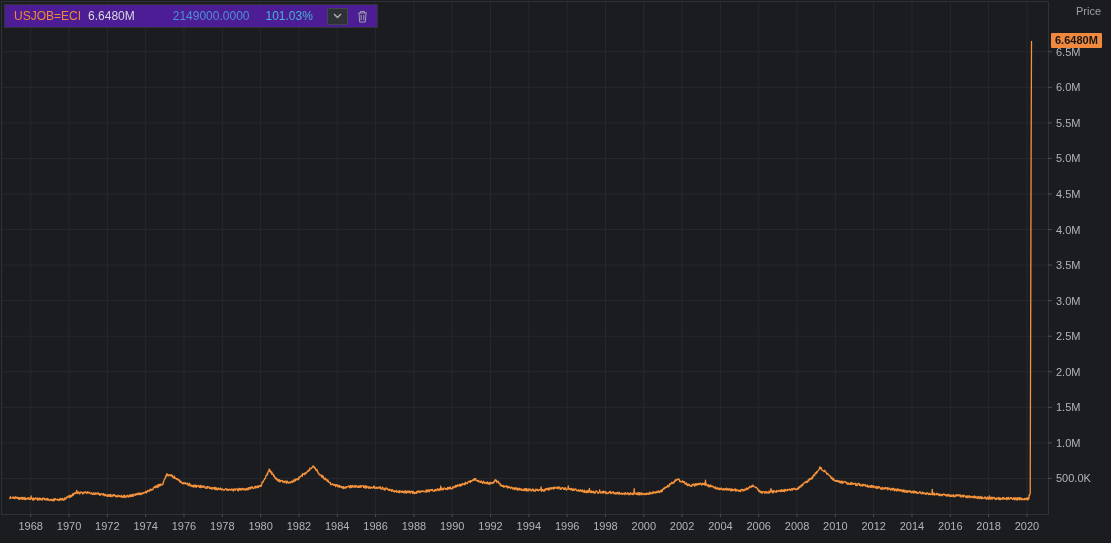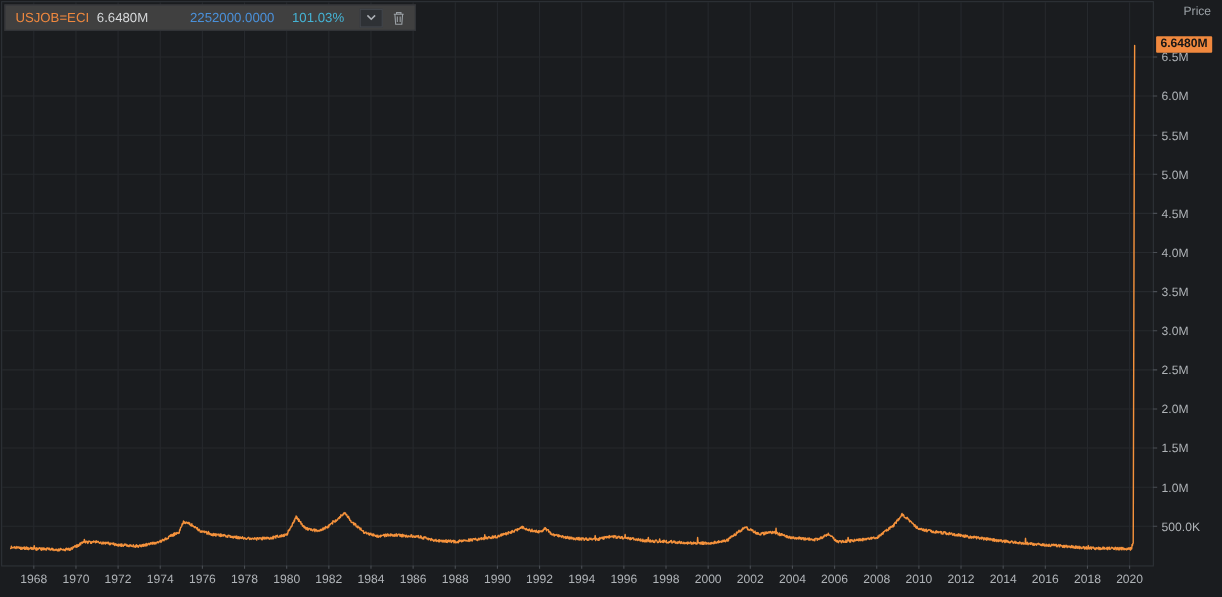--- a/index.html
+++ b/index.html
@@ -1,19 +1,19 @@
 <!DOCTYPE html>
 <html><head>
 <meta charset="utf-8">
 <style>
   html,body{margin:0;padding:0;background:#17191c;}
   body{width:1111px;height:543px;overflow:hidden;font-family:"Liberation Sans",sans-serif;}
   .app{position:relative;width:1111px;height:543px;background:#1a1c1f;}
   svg.plot{position:absolute;left:0;top:0;}
-  .legend{position:absolute;left:4px;top:4px;height:22px;background:#404040;border:1px solid #303338;
+  .legend{position:absolute;left:4px;top:4px;height:22px;background:#4c1d95;border:1px solid #303338;
           display:flex;align-items:center;padding:0 9px;font-size:12px;white-space:nowrap;}
   .legend .sym{color:#f0883e;cursor:pointer;}
   .legend .lastv{color:#d6d8da;margin-left:7px;}
   .legend .val{color:#4a90d9;margin-left:38px;}
   .legend .pct{color:#45b3d4;margin-left:16px;}
   .dd{margin-left:14px;width:19px;height:15px;background:#2e3135;border:1px solid #43474d;
       display:flex;align-items:center;justify-content:center;cursor:pointer;}
   .trash{margin-left:9px;display:flex;align-items:center;cursor:pointer;}
   .price-title{position:absolute;right:10px;top:5px;color:#9aa0a5;font-size:11px;}
   .last-tag{position:absolute;left:1051px;top:34px;background:#f0883e;color:#161616;
@@ -146,21 +146,21 @@
       <text x="1056" y="91.33333333333331" fill="#b0b4b8" font-size="11" text-anchor="start" font-family="Liberation Sans, sans-serif">6.0M</text>
       <line x1="2" y1="51.77777777777777" x2="1048" y2="51.77777777777777" stroke="#26292d" stroke-width="1"></line>
       <line x1="1048" y1="51.77777777777777" x2="1052" y2="51.77777777777777" stroke="#4a4e54" stroke-width="1"></line>
       <text x="1056" y="55.77777777777777" fill="#b0b4b8" font-size="11" text-anchor="start" font-family="Liberation Sans, sans-serif">6.5M</text>
       <path d="M9.7 498.6L10.0 498.5L10.4 496.6L10.8 498.2L11.2 497.9L11.6 497.9L12.0 497.8L12.3 497.9L12.7 497.3L13.1 497.0L13.5 498.2L13.9 497.4L14.3 497.7L14.6 498.7L15.0 497.4L15.4 496.8L15.8 497.8L16.2 498.2L16.6 497.7L16.9 497.2L17.3 497.2L17.7 498.5L18.1 497.6L18.5 497.7L18.9 499.3L19.2 497.4L19.6 499.1L20.0 499.4L20.4 498.2L20.8 497.7L21.2 498.0L21.5 498.7L21.9 497.3L22.3 499.3L22.7 497.5L23.1 499.4L23.5 498.3L23.8 498.6L24.2 497.3L24.6 499.4L25.0 498.8L25.4 497.8L25.8 499.7L26.1 498.4L26.5 498.4L26.9 499.1L27.3 498.4L27.7 498.7L28.1 497.6L28.4 498.2L28.8 499.3L29.2 498.0L29.6 498.5L30.0 499.5L30.4 499.1L30.7 498.2L31.1 496.0L31.5 498.8L31.9 498.1L32.3 498.9L32.7 499.8L33.0 500.2L33.4 498.0L33.8 498.5L34.2 499.9L34.6 498.7L35.0 499.1L35.3 498.6L35.7 497.9L36.1 498.5L36.5 498.1L36.9 498.8L37.2 499.9L37.6 498.2L38.0 500.3L38.4 499.4L38.8 498.1L39.2 499.3L39.5 498.2L39.9 499.9L40.3 498.4L40.7 499.0L41.1 499.7L41.5 498.9L41.8 499.7L42.2 500.0L42.6 498.2L43.0 498.2L43.4 498.2L43.8 499.0L44.1 498.3L44.5 499.6L44.9 498.3L45.3 499.9L45.7 500.0L46.1 500.0L46.4 499.3L46.8 498.6L47.2 498.5L47.6 500.0L48.0 498.7L48.4 499.3L48.7 499.9L49.1 500.5L49.5 500.2L49.9 499.7L50.3 499.4L50.7 500.3L51.0 500.0L51.4 499.3L51.8 499.5L52.2 500.7L52.6 500.6L53.0 500.6L53.3 499.0L53.7 500.8L54.1 499.5L54.5 500.4L54.9 498.6L55.3 498.6L55.6 499.2L56.0 499.6L56.4 499.5L56.8 499.8L57.2 500.1L57.6 499.2L57.9 499.9L58.3 499.6L58.7 500.4L59.1 499.5L59.5 500.6L59.9 498.6L60.2 499.7L60.6 498.3L61.0 498.8L61.4 499.8L61.8 498.8L62.2 499.8L62.5 498.4L62.9 498.9L63.3 500.2L63.7 499.1L64.1 500.1L64.5 498.6L64.8 497.8L65.2 498.5L65.6 499.3L66.0 498.7L66.4 497.1L66.8 497.3L67.1 497.7L67.5 496.8L67.9 496.5L68.3 495.9L68.7 496.2L69.1 497.6L69.4 496.9L69.8 495.3L70.2 497.3L70.6 496.2L71.0 495.1L71.4 496.7L71.7 496.3L72.1 495.8L72.5 494.2L72.9 493.6L73.3 495.3L73.6 493.5L74.0 493.3L74.4 492.9L74.8 493.9L75.2 493.1L75.6 492.5L75.9 492.8L76.3 493.2L76.7 490.4L77.1 492.3L77.5 492.9L77.9 493.6L78.2 492.0L78.6 492.5L79.0 492.1L79.4 492.5L79.8 494.0L80.2 493.1L80.5 492.2L80.9 491.9L81.3 492.0L81.7 492.2L82.1 492.5L82.5 493.9L82.8 492.6L83.2 493.9L83.6 492.5L84.0 492.6L84.4 492.4L84.8 492.9L85.1 491.7L85.5 492.1L85.9 492.3L86.3 492.5L86.7 493.5L87.1 492.7L87.4 491.6L87.8 492.8L88.2 493.1L88.6 492.3L89.0 492.2L89.4 492.2L89.7 492.8L90.1 493.4L90.5 493.9L90.9 493.4L91.3 493.2L91.7 492.8L92.0 493.9L92.4 494.5L92.8 494.1L93.2 494.4L93.6 492.8L94.0 492.9L94.3 494.4L94.7 493.7L95.1 493.5L95.5 493.0L95.9 494.5L96.3 493.1L96.6 493.9L97.0 493.4L97.4 492.9L97.8 493.4L98.2 494.3L98.6 493.0L98.9 494.2L99.3 494.4L99.7 495.3L100.1 493.6L100.5 495.0L100.9 494.1L101.2 494.0L101.6 494.2L102.0 493.8L102.4 494.1L102.8 495.0L103.2 493.6L103.5 493.7L103.9 495.0L104.3 495.9L104.7 494.7L105.1 494.3L105.5 494.6L105.8 495.7L106.2 495.1L106.6 496.0L107.0 495.1L107.4 496.4L107.7 494.7L108.1 496.4L108.5 495.4L108.9 494.8L109.3 495.1L109.7 496.3L110.0 494.6L110.4 496.7L110.8 494.5L111.2 495.8L111.6 495.9L112.0 496.7L112.3 496.1L112.7 495.3L113.1 494.6L113.5 495.8L113.9 494.8L114.3 494.7L114.6 494.9L115.0 495.6L115.4 496.7L115.8 495.5L116.2 495.8L116.6 496.7L116.9 496.0L117.3 497.0L117.7 496.3L118.1 495.2L118.5 496.3L118.9 495.5L119.2 495.6L119.6 496.6L120.0 496.7L120.4 496.8L120.8 496.4L121.2 495.2L121.5 495.8L121.9 497.3L122.3 497.0L122.7 496.5L123.1 497.5L123.5 495.6L123.8 495.8L124.2 495.2L124.6 497.1L125.0 496.0L125.4 496.0L125.8 497.6L126.1 496.8L126.5 496.0L126.9 495.8L127.3 495.2L127.7 496.6L128.1 496.8L128.4 497.1L128.8 496.0L129.2 495.1L129.6 496.5L130.0 495.5L130.4 494.8L130.7 496.6L131.1 496.3L131.5 495.2L131.9 494.7L132.3 496.3L132.7 495.7L133.0 494.1L133.4 496.2L133.8 495.7L134.2 494.8L134.6 494.3L135.0 494.6L135.3 493.9L135.7 495.3L136.1 494.0L136.5 494.3L136.9 493.4L137.3 494.7L137.6 493.9L138.0 493.8L138.4 493.0L138.8 494.7L139.2 493.6L139.6 494.3L139.9 492.9L140.3 493.9L140.7 494.6L141.1 493.1L141.5 493.9L141.8 494.2L142.2 493.2L142.6 493.3L143.0 492.5L143.4 492.8L143.8 493.5L144.1 492.8L144.5 492.4L144.9 492.3L145.3 492.6L145.7 491.2L146.1 492.1L146.4 493.0L146.8 491.6L147.2 491.9L147.6 490.3L148.0 490.9L148.4 490.7L148.7 491.1L149.1 491.6L149.5 490.1L149.9 490.3L150.3 489.0L150.7 489.7L151.0 490.6L151.4 489.4L151.8 489.6L152.2 489.9L152.6 489.3L153.0 489.6L153.3 487.8L153.7 488.0L154.1 487.2L154.5 486.8L154.9 487.5L155.3 486.2L155.6 487.6L156.0 486.5L156.4 485.7L156.8 487.1L157.2 487.5L157.6 487.2L157.9 484.8L158.3 484.6L158.7 486.8L159.1 484.4L159.5 484.6L159.9 485.8L160.2 485.8L160.6 484.2L161.0 484.1L161.4 484.7L161.8 485.0L162.2 484.4L162.5 484.7L162.9 484.6L163.3 481.6L163.7 482.0L164.1 479.9L164.5 479.2L164.8 479.1L165.2 478.4L165.6 476.2L166.0 476.9L166.4 475.8L166.8 473.7L167.1 474.1L167.5 475.6L167.9 474.5L168.3 475.8L168.7 475.9L169.1 475.6L169.4 474.6L169.8 474.8L170.2 475.2L170.6 475.8L171.0 474.9L171.4 475.8L171.7 474.9L172.1 476.6L172.5 475.5L172.9 477.3L173.3 477.7L173.7 477.2L174.0 478.1L174.4 476.2L174.8 478.3L175.2 478.0L175.6 478.0L176.0 479.0L176.3 479.0L176.7 478.8L177.1 479.8L177.5 478.7L177.9 479.5L178.2 479.7L178.6 479.7L179.0 480.9L179.4 479.8L179.8 481.6L180.2 482.5L180.5 481.9L180.9 481.1L181.3 481.8L181.7 482.3L182.1 483.6L182.5 483.6L182.8 483.9L183.2 482.7L183.6 483.6L184.0 482.8L184.4 483.7L184.8 483.3L185.1 483.0L185.5 482.7L185.9 484.1L186.3 484.1L186.7 483.6L187.1 483.1L187.4 483.1L187.8 483.9L188.2 485.6L188.6 485.3L189.0 484.5L189.4 483.1L189.7 483.9L190.1 486.0L190.5 484.8L190.9 485.3L191.3 485.7L191.7 485.3L192.0 486.7L192.4 485.7L192.8 486.5L193.2 485.7L193.6 487.0L194.0 485.0L194.3 486.9L194.7 485.4L195.1 486.7L195.5 485.2L195.9 487.2L196.3 487.3L196.6 485.5L197.0 485.9L197.4 486.2L197.8 486.3L198.2 485.4L198.6 485.9L198.9 486.2L199.3 487.4L199.7 487.1L200.1 485.4L200.5 487.7L200.9 485.5L201.2 487.0L201.6 487.4L202.0 486.2L202.4 487.0L202.8 487.1L203.2 486.1L203.5 487.4L203.9 486.0L204.3 486.6L204.7 486.5L205.1 487.2L205.5 488.3L205.8 488.1L206.2 487.2L206.6 487.8L207.0 488.5L207.4 486.5L207.8 486.8L208.1 486.8L208.5 486.8L208.9 486.9L209.3 488.4L209.7 487.2L210.1 488.5L210.4 487.8L210.8 488.6L211.2 487.7L211.6 488.3L212.0 489.2L212.3 488.5L212.7 487.4L213.1 487.7L213.5 488.6L213.9 488.3L214.3 487.5L214.6 489.4L215.0 487.5L215.4 487.4L215.8 489.6L216.2 489.6L216.6 488.5L216.9 487.9L217.3 489.8L217.7 489.6L218.1 488.2L218.5 488.2L218.9 489.3L219.2 489.5L219.6 488.9L220.0 489.3L220.4 487.9L220.8 488.9L221.2 489.0L221.5 490.1L221.9 489.2L222.3 488.8L222.7 489.0L223.1 489.8L223.5 489.9L223.8 490.3L224.2 490.3L224.6 489.5L225.0 489.4L225.4 488.9L225.8 488.6L226.1 488.5L226.5 489.2L226.9 490.4L227.3 490.0L227.7 489.3L228.1 489.7L228.4 490.4L228.8 489.7L229.2 489.2L229.6 489.3L230.0 489.9L230.4 489.6L230.7 490.2L231.1 490.0L231.5 488.9L231.9 489.0L232.3 490.1L232.7 489.9L233.0 489.4L233.4 491.0L233.8 488.8L234.2 488.9L234.6 489.3L235.0 490.0L235.3 490.3L235.7 488.9L236.1 489.0L236.5 489.0L236.9 489.3L237.3 488.9L237.6 490.5L238.0 490.3L238.4 490.7L238.8 488.4L239.2 489.8L239.6 489.5L239.9 488.4L240.3 490.1L240.7 488.6L241.1 488.6L241.5 489.9L241.9 489.2L242.2 489.8L242.6 488.3L243.0 488.9L243.4 488.6L243.8 489.9L244.2 488.7L244.5 489.5L244.9 489.6L245.3 490.3L245.7 489.0L246.1 489.4L246.4 488.5L246.8 489.9L247.2 489.1L247.6 489.8L248.0 488.0L248.4 487.6L248.7 489.7L249.1 487.6L249.5 487.6L249.9 488.1L250.3 487.7L250.7 489.2L251.0 486.9L251.4 487.7L251.8 486.9L252.2 486.7L252.6 488.2L253.0 488.2L253.3 488.5L253.7 488.2L254.1 488.0L254.5 486.7L254.9 488.0L255.3 488.0L255.6 486.4L256.0 486.2L256.4 487.7L256.8 487.4L257.2 486.9L257.6 486.0L257.9 487.7L258.3 487.6L258.7 486.9L259.1 485.5L259.5 485.7L259.9 486.2L260.2 486.4L260.6 485.3L261.0 486.4L261.4 485.7L261.8 484.1L262.1 482.0L262.5 482.7L262.9 481.6L263.3 481.9L263.6 480.5L264.0 480.1L264.4 479.4L264.7 478.5L265.1 478.7L265.5 478.1L265.9 475.9L266.2 475.4L266.6 474.7L267.0 475.4L267.4 472.9L267.7 474.0L268.1 471.7L268.5 470.8L268.9 470.8L269.2 469.0L269.6 471.5L270.0 469.9L270.4 471.3L270.7 472.4L271.1 471.6L271.5 474.0L271.9 472.2L272.2 474.0L272.6 474.2L273.0 474.7L273.4 474.2L273.7 476.4L274.1 475.7L274.5 476.1L274.9 478.1L275.2 477.6L275.6 478.7L276.0 478.0L276.4 479.6L276.7 478.4L277.1 480.1L277.5 479.3L277.9 479.5L278.3 481.4L278.6 480.6L279.0 479.8L279.4 479.7L279.8 481.9L280.2 481.9L280.6 480.5L280.9 480.4L281.3 480.4L281.7 480.9L282.1 480.9L282.5 482.0L282.8 480.7L283.2 481.4L283.6 482.1L284.0 482.5L284.4 482.6L284.8 481.2L285.1 481.2L285.5 481.6L285.9 481.0L286.3 483.3L286.7 481.3L287.1 481.6L287.4 481.3L287.8 482.5L288.2 483.2L288.6 482.3L289.0 482.2L289.4 482.7L289.7 482.2L290.1 482.8L290.5 482.0L290.9 482.7L291.3 481.9L291.7 481.1L292.0 482.2L292.4 482.3L292.8 481.2L293.2 481.8L293.6 480.0L294.0 481.6L294.3 480.6L294.7 479.8L295.1 480.7L295.5 480.9L295.9 478.7L296.3 479.1L296.6 479.6L297.0 479.7L297.4 478.9L297.8 479.9L298.2 479.6L298.6 477.4L298.9 479.1L299.3 477.3L299.7 476.9L300.1 477.1L300.5 476.2L300.8 476.0L301.2 475.9L301.6 475.6L302.0 474.8L302.3 476.3L302.7 473.3L303.1 474.2L303.5 473.8L303.9 473.8L304.2 474.5L304.6 474.7L305.0 472.7L305.4 473.2L305.7 473.8L306.1 473.1L306.5 472.5L306.9 472.7L307.3 471.2L307.6 471.1L308.0 470.6L308.4 471.4L308.8 469.8L309.2 470.6L309.5 470.4L309.9 468.0L310.3 468.7L310.7 468.7L311.0 468.9L311.4 468.0L311.8 468.1L312.2 466.9L312.6 467.2L312.9 466.0L313.3 467.0L313.7 466.3L314.1 466.3L314.5 468.1L314.9 468.3L315.3 468.0L315.7 469.7L316.1 470.3L316.5 470.5L316.9 469.4L317.3 471.5L317.6 471.1L318.0 473.0L318.4 473.1L318.8 473.2L319.2 474.7L319.6 475.0L320.0 475.0L320.4 475.0L320.8 475.0L321.2 474.9L321.5 477.0L321.9 476.9L322.3 475.7L322.7 477.3L323.1 476.0L323.5 476.7L323.8 478.8L324.2 478.9L324.6 478.7L325.0 479.8L325.4 478.1L325.8 479.6L326.1 479.8L326.5 479.4L326.9 479.5L327.3 481.4L327.7 481.0L328.1 480.2L328.4 482.0L328.8 482.3L329.2 482.2L329.6 482.6L330.0 483.1L330.4 482.5L330.7 484.7L331.1 484.9L331.5 484.5L331.9 484.1L332.3 484.1L332.7 483.7L333.0 484.6L333.4 485.3L333.8 484.8L334.2 485.0L334.6 484.5L335.0 485.6L335.3 484.6L335.7 486.5L336.1 485.5L336.5 484.8L336.9 485.6L337.3 484.8L337.6 486.5L338.0 486.1L338.4 486.6L338.8 485.5L339.2 487.4L339.6 485.5L339.9 485.9L340.3 486.8L340.7 486.5L341.1 487.3L341.5 487.5L341.9 486.5L342.2 487.0L342.6 488.2L343.0 487.1L343.4 486.5L343.8 488.5L344.2 488.2L344.5 487.6L344.9 487.2L345.3 487.3L345.7 488.2L346.1 486.6L346.5 487.6L346.8 486.8L347.2 486.9L347.6 486.7L348.0 486.7L348.4 486.6L348.8 485.8L349.1 485.8L349.5 487.5L349.9 487.9L350.3 485.6L350.7 485.7L351.0 485.8L351.4 487.5L351.8 487.3L352.2 485.4L352.6 486.1L353.0 485.8L353.3 487.2L353.7 486.6L354.1 486.7L354.5 487.1L354.9 485.4L355.3 487.2L355.6 486.7L356.0 485.7L356.4 485.8L356.8 486.6L357.2 487.4L357.6 486.3L357.9 486.9L358.3 487.4L358.7 485.8L359.1 487.4L359.5 486.6L359.9 487.1L360.2 485.3L360.6 487.0L361.0 487.4L361.4 486.3L361.8 485.9L362.2 485.6L362.5 486.0L362.9 486.2L363.3 485.8L363.7 487.5L364.1 487.3L364.5 486.0L364.8 486.2L365.2 488.0L365.6 486.1L366.0 485.8L366.4 488.0L366.8 486.3L367.1 487.0L367.5 486.5L367.9 486.8L368.3 487.8L368.7 488.2L369.1 486.6L369.4 486.6L369.8 487.0L370.2 488.3L370.6 488.3L371.0 487.3L371.4 487.1L371.7 487.8L372.1 487.5L372.5 487.6L372.9 488.0L373.3 487.9L373.7 486.2L374.0 486.2L374.4 486.4L374.8 488.5L375.2 488.2L375.6 487.8L376.0 488.0L376.3 487.1L376.7 488.4L377.1 488.0L377.5 487.7L377.9 488.5L378.3 487.1L378.6 487.4L379.0 487.8L379.4 487.2L379.8 488.2L380.2 486.8L380.6 487.1L380.9 489.0L381.3 489.0L381.7 489.0L382.1 488.9L382.5 487.1L382.9 487.7L383.2 489.1L383.6 489.1L384.0 489.8L384.4 489.6L384.8 488.3L385.2 490.0L385.5 488.1L385.9 488.1L386.3 488.0L386.7 488.9L387.1 488.2L387.4 489.1L387.8 489.0L388.2 490.1L388.6 489.5L389.0 489.4L389.4 490.7L389.7 489.4L390.1 489.9L390.5 489.7L390.9 490.3L391.3 490.8L391.7 491.4L392.0 489.5L392.4 490.0L392.8 490.7L393.2 490.4L393.6 491.4L394.0 491.3L394.3 492.1L394.7 490.8L395.1 491.7L395.5 490.8L395.9 490.8L396.3 490.3L396.6 492.2L397.0 491.4L397.4 491.5L397.8 491.9L398.2 491.4L398.6 492.5L398.9 490.8L399.3 490.6L399.7 492.6L400.1 491.3L400.5 491.2L400.9 491.7L401.2 491.2L401.6 491.6L402.0 492.7L402.4 491.2L402.8 491.1L403.2 491.8L403.5 492.7L403.9 491.9L404.3 491.3L404.7 492.8L405.1 491.7L405.5 490.7L405.8 492.9L406.2 492.9L406.6 493.1L407.0 491.3L407.4 492.4L407.8 491.0L408.1 491.4L408.5 492.6L408.9 491.2L409.3 491.1L409.7 491.0L410.1 493.0L410.4 493.1L410.8 491.9L411.2 491.5L411.6 492.0L412.0 491.2L412.4 491.5L412.7 493.5L413.1 493.1L413.5 491.4L413.9 492.3L414.3 493.5L414.7 492.7L415.0 493.2L415.4 493.3L415.8 492.8L416.2 492.2L416.6 493.4L417.0 491.5L417.3 492.6L417.7 490.9L418.1 492.0L418.5 491.2L418.9 491.8L419.3 491.7L419.6 492.6L420.0 491.0L420.4 492.2L420.8 491.8L421.2 491.9L421.5 490.9L421.9 491.3L422.3 491.0L422.7 491.4L423.1 491.6L423.5 491.1L423.8 491.6L424.2 491.3L424.6 491.8L425.0 491.9L425.4 491.9L425.8 491.2L426.1 490.0L426.5 492.2L426.9 490.2L427.3 491.7L427.7 491.6L428.1 489.7L428.4 491.2L428.8 490.4L429.2 491.9L429.6 491.3L430.0 489.7L430.4 489.9L430.7 489.7L431.1 489.9L431.5 490.5L431.9 489.6L432.3 489.4L432.7 490.0L433.0 491.0L433.4 490.8L433.8 490.8L434.2 491.4L434.6 490.0L435.0 490.6L435.3 489.3L435.7 489.8L436.1 490.7L436.5 489.8L436.9 489.6L437.3 489.0L437.6 488.8L438.0 490.5L438.4 490.1L438.8 489.6L439.2 488.9L439.6 489.2L439.9 490.5L440.3 489.9L440.7 486.2L441.1 489.7L441.5 489.1L441.9 488.2L442.2 489.3L442.6 489.7L443.0 488.9L443.4 489.7L443.8 488.6L444.2 487.9L444.5 487.9L444.9 488.2L445.3 488.7L445.7 489.5L446.1 488.7L446.5 488.6L446.8 489.2L447.2 489.6L447.6 487.3L448.0 487.4L448.4 487.8L448.8 489.2L449.1 487.4L449.5 488.4L449.9 488.0L450.3 486.9L450.7 489.0L451.1 488.9L451.4 488.6L451.8 488.8L452.2 488.8L452.6 487.3L453.0 486.6L453.4 487.3L453.7 488.0L454.1 487.3L454.5 487.1L454.9 486.1L455.3 487.2L455.6 485.5L456.0 487.2L456.4 485.5L456.8 486.5L457.2 485.5L457.6 484.9L457.9 486.1L458.3 485.3L458.7 485.1L459.1 485.6L459.5 484.6L459.9 484.3L460.2 486.3L460.6 484.8L461.0 484.5L461.4 485.1L461.8 485.6L462.2 483.4L462.5 484.0L462.9 484.3L463.3 484.0L463.7 483.9L464.1 484.8L464.5 483.5L464.8 483.2L465.2 484.5L465.6 482.2L466.0 483.5L466.4 483.0L466.8 483.5L467.1 483.7L467.5 483.6L467.9 482.0L468.3 482.0L468.7 481.3L469.1 481.5L469.4 481.1L469.8 482.1L470.2 482.6L470.6 480.6L471.0 480.7L471.4 481.4L471.7 480.9L472.1 481.0L472.5 480.2L472.9 479.8L473.3 480.2L473.7 479.1L474.0 479.2L474.4 478.7L474.8 480.4L475.2 478.5L475.6 479.6L476.0 479.1L476.3 480.6L476.7 480.6L477.1 480.6L477.5 480.6L477.9 481.6L478.3 480.9L478.6 480.4L479.0 481.7L479.4 481.6L479.8 482.1L480.2 481.4L480.6 482.4L480.9 481.7L481.3 481.0L481.7 481.6L482.1 482.5L482.5 483.3L482.9 482.9L483.2 482.4L483.6 481.1L484.0 483.2L484.4 482.6L484.8 483.2L485.2 483.3L485.5 482.5L485.9 482.3L486.3 482.4L486.7 483.7L487.1 483.6L487.5 482.0L487.8 483.1L488.2 483.9L488.6 483.5L489.0 484.1L489.4 482.5L489.8 484.3L490.1 482.4L490.5 483.5L490.9 482.8L491.3 483.2L491.7 483.1L492.0 482.4L492.4 483.5L492.8 483.4L493.2 483.0L493.5 481.9L493.9 482.6L494.2 481.2L494.6 481.4L494.9 479.9L495.3 481.1L495.7 479.7L496.1 480.2L496.5 480.5L496.9 482.5L497.3 481.6L497.7 481.5L498.1 481.5L498.5 481.5L498.9 483.7L499.3 483.2L499.6 483.1L500.0 483.5L500.4 485.5L500.8 484.4L501.2 485.7L501.6 486.1L502.0 485.6L502.4 486.4L502.8 486.2L503.2 485.4L503.5 485.7L503.9 487.4L504.3 486.1L504.7 486.7L505.1 486.2L505.5 486.3L505.8 486.4L506.2 485.8L506.6 486.8L507.0 487.5L507.4 487.6L507.8 486.2L508.1 488.1L508.5 486.6L508.9 487.4L509.3 487.0L509.7 487.4L510.1 487.9L510.4 487.5L510.8 488.6L511.2 487.1L511.6 487.6L512.0 487.5L512.4 487.9L512.7 489.1L513.1 488.2L513.5 488.0L513.9 487.7L514.3 489.5L514.7 489.4L515.0 488.1L515.4 489.3L515.8 487.6L516.2 487.9L516.6 489.0L517.0 489.7L517.3 488.4L517.7 490.0L518.1 488.2L518.5 489.8L518.9 488.9L519.3 488.5L519.6 489.8L520.0 488.5L520.4 489.8L520.8 489.6L521.2 489.0L521.6 490.4L521.9 489.2L522.3 489.6L522.7 490.3L523.1 490.6L523.5 490.6L523.9 488.8L524.2 489.1L524.6 489.4L525.0 490.5L525.4 488.5L525.8 489.9L526.1 490.8L526.5 488.7L526.9 490.9L527.3 490.8L527.7 490.4L528.1 489.0L528.4 489.2L528.8 490.9L529.2 489.0L529.6 489.1L530.0 489.5L530.4 489.2L530.7 489.9L531.1 491.1L531.5 490.6L531.9 489.9L532.3 489.6L532.7 488.9L533.0 490.4L533.4 489.4L533.8 491.1L534.2 491.2L534.6 490.4L535.0 490.5L535.3 491.1L535.7 489.2L536.1 489.3L536.5 489.8L536.9 490.2L537.3 489.2L537.6 490.4L538.0 490.5L538.4 490.8L538.8 490.2L539.2 489.6L539.6 489.7L539.9 490.2L540.3 489.9L540.7 489.3L541.1 486.9L541.5 491.3L541.9 489.7L542.2 489.5L542.6 489.5L543.0 490.5L543.4 491.0L543.8 491.1L544.2 489.6L544.5 491.1L544.9 490.7L545.3 488.6L545.7 489.2L546.1 489.7L546.5 489.0L546.8 489.2L547.2 488.4L547.6 489.4L548.0 488.5L548.4 490.2L548.8 488.1L549.1 490.0L549.5 488.5L549.9 487.8L550.3 488.7L550.7 487.9L551.1 487.8L551.4 489.0L551.8 487.7L552.2 488.7L552.6 488.3L553.0 487.7L553.4 487.5L553.7 489.2L554.1 486.9L554.5 488.0L554.9 488.3L555.3 487.9L555.7 487.5L556.0 487.5L556.4 488.1L556.8 487.5L557.2 487.2L557.6 488.5L558.0 488.9L558.3 486.9L558.7 487.9L559.1 487.1L559.5 487.8L559.9 487.3L560.2 489.4L560.6 488.9L561.0 488.6L561.4 489.1L561.8 487.7L562.2 488.1L562.5 487.6L562.9 487.9L563.3 487.8L563.7 489.4L564.1 489.2L564.5 489.3L564.8 488.0L565.2 488.0L565.6 487.8L566.0 489.5L566.4 490.0L566.8 489.2L567.1 489.3L567.5 489.1L567.9 488.8L568.3 485.9L568.7 488.9L569.1 489.4L569.4 489.0L569.8 489.3L570.2 488.7L570.6 489.9L571.0 488.8L571.4 488.5L571.7 488.5L572.1 490.1L572.5 490.2L572.9 490.6L573.3 488.8L573.7 490.3L574.0 490.3L574.4 489.7L574.8 489.1L575.2 488.9L575.6 489.4L576.0 489.1L576.3 490.7L576.7 490.6L577.1 490.4L577.5 490.4L577.9 491.1L578.3 490.0L578.6 489.9L579.0 490.9L579.4 490.8L579.8 491.3L580.2 489.6L580.6 490.8L580.9 491.0L581.3 490.8L581.7 490.3L582.1 491.8L582.5 489.9L582.9 491.1L583.2 491.1L583.6 491.9L584.0 492.3L584.4 490.1L584.8 492.3L585.2 491.3L585.5 491.6L585.9 492.5L586.3 490.8L586.7 492.5L587.1 490.9L587.5 492.3L587.8 490.6L588.2 492.5L588.6 491.0L589.0 490.5L589.4 488.5L589.8 492.2L590.1 491.0L590.5 492.5L590.9 492.3L591.3 490.8L591.7 492.7L592.1 492.6L592.4 491.7L592.8 492.2L593.2 491.2L593.6 491.3L594.0 493.0L594.4 492.9L594.7 492.1L595.1 493.2L595.5 491.9L595.9 491.0L596.3 490.9L596.6 491.0L597.0 491.4L597.4 492.3L597.8 493.3L598.2 493.2L598.6 493.1L598.9 492.5L599.3 491.7L599.7 490.0L600.1 492.3L600.5 493.0L600.9 492.2L601.2 492.6L601.6 492.2L602.0 493.0L602.4 491.5L602.8 492.2L603.2 493.2L603.5 491.1L603.9 491.3L604.3 492.6L604.7 492.1L605.1 492.4L605.5 493.0L605.8 491.4L606.2 493.6L606.6 493.4L607.0 493.3L607.4 493.4L607.8 493.6L608.1 492.4L608.5 492.5L608.9 493.0L609.3 492.4L609.7 491.5L610.1 492.2L610.4 491.4L610.8 493.6L611.2 493.5L611.6 492.8L612.0 492.4L612.4 491.9L612.7 492.9L613.1 492.1L613.5 492.0L613.9 493.8L614.3 492.9L614.7 493.1L615.0 493.3L615.4 494.0L615.8 492.6L616.2 494.0L616.6 493.2L617.0 492.6L617.3 493.5L617.7 492.1L618.1 492.4L618.5 494.0L618.9 494.1L619.3 494.0L619.6 492.5L620.0 493.7L620.4 493.7L620.8 494.1L621.2 494.2L621.6 493.0L621.9 493.6L622.3 494.3L622.7 493.5L623.1 494.0L623.5 493.5L623.9 493.8L624.2 493.1L624.6 493.9L625.0 494.6L625.4 492.7L625.8 493.9L626.2 493.7L626.5 494.1L626.9 493.6L627.3 493.4L627.7 492.7L628.1 493.9L628.5 494.7L628.8 493.1L629.2 493.8L629.6 493.9L630.0 494.7L630.4 493.3L630.7 492.8L631.1 493.9L631.5 493.6L631.9 494.0L632.3 493.2L632.7 494.5L633.0 494.6L633.4 494.6L633.8 494.4L634.2 488.7L634.6 492.8L635.0 493.2L635.3 493.7L635.7 493.3L636.1 493.3L636.5 494.5L636.9 493.7L637.3 492.9L637.6 494.5L638.0 494.1L638.4 492.6L638.8 494.8L639.2 492.6L639.6 493.1L639.9 494.9L640.3 493.9L640.7 493.0L641.1 493.3L641.5 493.0L641.9 494.9L642.2 493.9L642.6 493.4L643.0 494.3L643.4 493.9L643.8 494.1L644.2 493.5L644.5 494.7L644.9 494.0L645.3 493.9L645.7 494.5L646.1 493.3L646.5 494.5L646.8 493.3L647.2 493.1L647.6 494.0L648.0 493.9L648.4 494.3L648.8 494.1L649.1 492.6L649.5 494.0L649.9 492.1L650.3 492.8L650.7 493.7L651.1 493.9L651.4 493.3L651.8 492.8L652.2 492.3L652.6 493.5L653.0 493.4L653.4 491.6L653.7 492.4L654.1 493.0L654.5 492.4L654.9 492.2L655.3 492.6L655.7 493.0L656.0 491.7L656.4 492.4L656.8 492.6L657.2 491.1L657.6 491.2L658.0 492.4L658.3 491.4L658.7 490.9L659.1 492.0L659.5 492.5L659.9 491.5L660.3 491.6L660.6 490.3L661.0 491.3L661.4 491.9L661.8 489.8L662.2 491.6L662.6 489.3L663.0 489.1L663.3 489.3L663.7 488.2L664.1 489.2L664.5 488.0L664.9 487.2L665.3 487.9L665.7 487.9L666.1 487.7L666.4 486.8L666.8 487.4L667.2 486.7L667.6 485.4L668.0 485.6L668.4 486.8L668.8 485.9L669.2 486.3L669.5 484.0L669.9 483.6L670.3 484.6L670.7 484.0L671.1 483.9L671.5 482.5L671.9 482.1L672.3 483.4L672.6 482.9L673.0 483.5L673.4 482.8L673.8 481.7L674.2 482.7L674.6 480.9L675.0 481.3L675.4 479.7L675.8 480.9L676.1 480.6L676.5 480.2L676.9 479.3L677.3 479.5L677.7 479.6L678.1 479.1L678.4 478.9L678.8 479.8L679.2 479.2L679.6 481.2L679.9 481.7L680.3 481.1L680.7 481.5L681.1 482.1L681.5 481.7L681.8 481.7L682.2 481.1L682.6 480.8L683.0 482.4L683.3 481.5L683.7 482.2L684.1 481.7L684.5 481.9L684.8 483.7L685.2 484.1L685.6 484.1L686.0 483.3L686.4 482.8L686.7 484.7L687.1 484.0L687.5 485.6L687.9 484.2L688.2 485.0L688.6 484.2L689.0 485.7L689.4 484.4L689.8 485.4L690.1 485.6L690.5 486.1L690.9 486.3L691.3 485.8L691.7 486.2L692.1 484.4L692.4 485.1L692.8 485.1L693.2 484.0L693.6 484.5L694.0 484.1L694.4 486.2L694.7 485.6L695.1 485.8L695.5 483.7L695.9 484.5L696.3 485.4L696.7 483.7L697.0 483.9L697.4 484.9L697.8 484.8L698.2 483.5L698.6 483.5L699.0 484.6L699.3 483.4L699.7 484.0L700.1 484.4L700.5 483.1L700.9 483.7L701.2 483.8L701.6 485.1L702.0 484.5L702.4 483.2L702.8 484.6L703.2 483.7L703.5 483.7L703.9 484.4L704.3 483.1L704.7 483.5L705.1 485.3L705.5 480.2L705.8 485.1L706.2 483.9L706.6 484.1L707.0 484.6L707.4 486.2L707.8 486.2L708.1 486.2L708.5 484.6L708.9 486.9L709.3 485.4L709.7 486.3L710.1 486.8L710.4 485.1L710.8 485.2L711.2 485.8L711.6 486.6L712.0 486.1L712.4 486.5L712.7 486.8L713.1 486.2L713.5 487.0L713.9 487.8L714.3 487.8L714.7 488.1L715.0 486.9L715.4 488.7L715.8 487.2L716.2 488.7L716.6 488.7L717.0 489.1L717.3 487.8L717.7 487.8L718.1 487.8L718.5 489.3L718.9 488.5L719.3 489.7L719.6 488.4L720.0 488.1L720.4 488.6L720.8 489.5L721.2 488.1L721.6 488.1L721.9 489.2L722.3 489.4L722.7 490.0L723.1 489.0L723.5 488.6L723.9 488.9L724.2 490.1L724.6 489.0L725.0 489.0L725.4 489.5L725.8 488.7L726.2 490.1L726.5 488.1L726.9 488.8L727.3 488.9L727.7 490.0L728.1 488.6L728.5 489.4L728.8 490.4L729.2 489.1L729.6 489.6L730.0 488.8L730.4 489.0L730.8 490.8L731.1 489.0L731.5 490.5L731.9 490.9L732.3 489.1L732.7 489.7L733.1 490.4L733.4 490.5L733.8 490.3L734.2 489.2L734.6 489.3L735.0 489.4L735.3 491.0L735.7 489.0L736.1 490.9L736.5 490.9L736.9 489.9L737.3 490.7L737.6 489.9L738.0 489.9L738.4 490.5L738.8 491.0L739.2 491.4L739.6 490.4L739.9 491.0L740.3 489.9L740.7 491.7L741.1 489.7L741.5 489.4L741.9 489.5L742.2 489.6L742.6 489.5L743.0 491.1L743.4 489.6L743.8 490.1L744.2 490.4L744.5 490.5L744.9 489.2L745.3 490.1L745.7 489.5L746.1 488.1L746.5 489.1L746.8 488.1L747.2 489.6L747.6 489.4L748.0 489.0L748.4 487.7L748.8 487.5L749.1 488.1L749.5 486.6L749.9 486.4L750.3 486.8L750.7 486.5L751.1 487.6L751.4 485.9L751.8 486.0L752.2 486.0L752.6 486.6L753.0 484.8L753.4 486.4L753.7 486.3L754.1 486.4L754.5 486.7L754.9 487.1L755.3 487.5L755.7 487.5L756.0 487.2L756.4 487.4L756.8 487.8L757.2 488.5L757.6 489.4L758.0 488.9L758.3 490.5L758.7 491.3L759.1 491.0L759.5 490.4L759.9 492.1L760.3 491.4L760.6 492.6L761.0 491.6L761.4 491.5L761.8 493.0L762.2 493.3L762.6 492.3L762.9 491.6L763.3 491.9L763.7 491.7L764.1 491.6L764.5 492.3L764.9 493.4L765.2 492.9L765.6 491.7L766.0 491.4L766.4 492.5L766.8 493.0L767.2 491.9L767.5 492.7L767.9 492.8L768.3 493.0L768.7 493.0L769.1 490.9L769.4 492.9L769.8 492.9L770.2 491.5L770.6 491.6L771.0 488.5L771.4 490.7L771.7 491.2L772.1 492.3L772.5 492.7L772.9 490.7L773.3 492.8L773.7 491.1L774.0 490.7L774.4 491.2L774.8 490.9L775.2 492.1L775.6 492.2L776.0 491.6L776.3 492.4L776.7 490.3L777.1 491.2L777.5 491.5L777.9 491.6L778.3 491.2L778.6 490.3L779.0 491.2L779.4 491.2L779.8 490.5L780.2 490.1L780.6 491.7L780.9 491.4L781.3 490.1L781.7 489.8L782.1 491.4L782.5 490.1L782.9 491.4L783.2 490.6L783.6 491.0L784.0 489.5L784.4 491.7L784.8 490.4L785.2 489.4L785.5 489.4L785.9 490.8L786.3 490.7L786.7 490.7L787.1 489.6L787.5 490.7L787.8 489.5L788.2 489.8L788.6 489.9L789.0 489.2L789.4 489.9L789.8 489.0L790.1 489.5L790.5 490.4L790.9 490.1L791.3 489.7L791.7 488.6L792.1 488.5L792.4 490.0L792.8 489.6L793.2 488.7L793.6 488.8L794.0 488.8L794.4 488.2L794.7 489.2L795.1 489.6L795.5 489.6L795.9 488.9L796.3 489.6L796.7 488.8L797.0 488.7L797.4 488.8L797.8 489.4L798.2 487.3L798.6 488.6L799.0 488.2L799.3 486.3L799.7 487.3L800.1 486.4L800.5 486.1L800.9 487.0L801.3 485.0L801.6 485.2L802.0 485.6L802.4 484.4L802.8 485.5L803.2 483.3L803.6 483.6L803.9 483.1L804.3 482.7L804.7 482.2L805.1 482.1L805.5 482.2L805.8 482.8L806.2 481.2L806.6 482.1L807.0 482.4L807.4 482.3L807.8 481.1L808.1 479.8L808.5 480.9L808.9 481.0L809.3 478.7L809.7 479.3L810.1 479.4L810.4 478.6L810.8 479.0L811.2 477.9L811.6 477.9L812.0 479.0L812.4 476.6L812.7 478.2L813.1 476.0L813.5 475.2L813.9 474.8L814.3 475.6L814.7 475.7L815.0 473.8L815.4 472.8L815.8 473.0L816.2 473.5L816.6 471.6L817.0 472.7L817.3 472.0L817.7 471.6L818.1 470.4L818.5 470.0L818.9 469.8L819.3 469.0L819.6 467.6L820.0 466.8L820.4 468.8L820.8 467.7L821.2 467.9L821.6 468.4L821.9 470.1L822.3 470.3L822.7 470.6L823.1 470.6L823.5 471.0L823.9 471.7L824.2 470.9L824.6 470.3L825.0 470.7L825.4 471.8L825.8 472.2L826.2 472.1L826.5 473.0L826.9 474.3L827.3 474.1L827.7 473.5L828.1 474.2L828.5 474.3L828.8 474.9L829.2 475.6L829.6 475.6L830.0 475.7L830.4 476.7L830.8 476.7L831.1 478.4L831.5 478.1L831.9 477.1L832.3 479.3L832.7 478.8L833.1 480.2L833.4 478.3L833.8 478.9L834.2 480.3L834.6 480.7L835.0 481.1L835.4 481.0L835.7 480.5L836.1 481.3L836.5 480.5L836.9 481.4L837.3 480.6L837.7 480.5L838.0 480.4L838.4 482.1L838.8 482.2L839.2 482.2L839.6 480.9L839.9 482.1L840.3 482.9L840.7 482.5L841.1 481.2L841.5 482.8L841.9 481.9L842.2 481.1L842.6 483.4L843.0 482.8L843.4 482.4L843.8 482.2L844.2 481.5L844.5 481.5L844.9 481.9L845.3 481.7L845.7 481.8L846.1 483.1L846.5 483.1L846.8 482.3L847.2 484.0L847.6 483.3L848.0 484.2L848.4 482.9L848.8 484.0L849.1 484.2L849.5 484.4L849.9 484.2L850.3 483.3L850.7 484.5L851.1 482.5L851.4 483.7L851.8 484.2L852.2 483.3L852.6 483.1L853.0 484.0L853.4 484.4L853.7 483.6L854.1 483.6L854.5 483.6L854.9 483.2L855.3 483.3L855.7 485.3L856.0 483.4L856.4 485.2L856.8 485.5L857.2 485.6L857.6 484.7L858.0 483.3L858.3 483.8L858.7 483.6L859.1 483.4L859.5 485.3L859.9 484.1L860.3 484.8L860.6 485.9L861.0 485.4L861.4 484.9L861.8 485.7L862.2 485.6L862.6 486.1L862.9 484.1L863.3 485.4L863.7 484.7L864.1 485.6L864.5 485.0L864.9 484.9L865.2 484.5L865.6 485.5L866.0 486.5L866.4 486.2L866.8 486.1L867.2 485.1L867.5 486.8L867.9 485.3L868.3 487.0L868.7 486.6L869.1 486.7L869.5 486.8L869.8 485.8L870.2 487.3L870.6 485.8L871.0 486.7L871.4 485.3L871.8 487.4L872.1 485.6L872.5 486.4L872.9 485.7L873.3 487.6L873.7 487.1L874.0 486.2L874.4 486.4L874.8 486.8L875.2 487.4L875.6 488.0L876.0 487.3L876.3 486.3L876.7 488.3L877.1 488.5L877.5 488.0L877.9 486.4L878.3 486.8L878.6 487.9L879.0 487.1L879.4 486.8L879.8 487.7L880.2 488.2L880.6 489.0L880.9 488.5L881.3 489.2L881.7 488.0L882.1 487.3L882.5 488.1L882.9 489.4L883.2 488.0L883.6 488.2L884.0 488.6L884.4 487.9L884.8 489.2L885.2 487.7L885.5 487.4L885.9 487.7L886.3 488.8L886.7 488.3L887.1 487.8L887.5 487.7L887.8 489.9L888.2 488.5L888.6 488.1L889.0 488.8L889.4 488.0L889.8 489.2L890.1 488.8L890.5 490.1L890.9 489.3L891.3 489.6L891.7 488.8L892.1 488.4L892.4 490.1L892.8 488.5L893.2 488.5L893.6 488.5L894.0 490.0L894.4 490.8L894.7 489.6L895.1 488.9L895.5 489.2L895.9 490.4L896.3 490.6L896.7 489.1L897.0 491.1L897.4 488.9L897.8 490.3L898.2 490.4L898.6 489.2L899.0 490.4L899.3 490.9L899.7 490.6L900.1 489.4L900.5 490.6L900.9 491.0L901.3 489.9L901.6 490.8L902.0 490.0L902.4 491.5L902.8 491.9L903.2 489.8L903.6 491.3L903.9 490.0L904.3 492.1L904.7 490.9L905.1 491.7L905.5 490.4L905.9 491.1L906.2 492.3L906.6 491.8L907.0 490.8L907.4 490.7L907.8 492.3L908.2 491.4L908.5 491.8L908.9 490.9L909.3 490.7L909.7 491.9L910.1 491.5L910.4 490.8L910.8 491.9L911.2 492.9L911.6 491.9L912.0 491.6L912.4 492.2L912.7 491.1L913.1 491.2L913.5 493.2L913.9 491.1L914.3 492.7L914.7 491.1L915.0 491.9L915.4 492.8L915.8 491.7L916.2 491.6L916.6 493.1L917.0 492.4L917.3 492.6L917.7 493.5L918.1 493.4L918.5 493.3L918.9 492.3L919.3 492.5L919.6 491.7L920.0 491.7L920.4 492.8L920.8 492.4L921.2 493.8L921.6 493.3L921.9 493.4L922.3 493.3L922.7 492.0L923.1 493.8L923.5 493.1L923.9 492.7L924.2 493.6L924.6 493.3L925.0 493.3L925.4 494.2L925.8 493.3L926.2 494.4L926.5 493.8L926.9 492.6L927.3 492.8L927.7 493.5L928.1 493.6L928.5 494.7L928.8 493.5L929.2 494.4L929.6 493.8L930.0 493.1L930.4 494.6L930.8 494.3L931.1 494.5L931.5 494.1L931.9 494.3L932.3 489.4L932.7 494.8L933.1 494.0L933.4 494.6L933.8 493.2L934.2 493.0L934.6 495.2L935.0 494.3L935.4 494.4L935.7 494.2L936.1 494.4L936.5 493.3L936.9 494.8L937.3 494.6L937.7 493.8L938.0 493.4L938.4 494.3L938.8 495.3L939.2 495.6L939.6 494.1L940.0 494.1L940.3 495.7L940.7 494.7L941.1 495.1L941.5 494.5L941.9 494.7L942.3 495.8L942.6 494.5L943.0 494.4L943.4 494.5L943.8 493.9L944.2 494.1L944.5 495.1L944.9 494.7L945.3 494.5L945.7 495.4L946.1 495.7L946.5 494.8L946.8 496.0L947.2 495.3L947.6 496.0L948.0 494.3L948.4 494.7L948.8 495.9L949.1 494.6L949.5 495.8L949.9 496.5L950.3 495.6L950.7 496.2L951.1 494.8L951.4 496.4L951.8 496.1L952.2 496.2L952.6 495.3L953.0 496.6L953.4 496.0L953.7 494.7L954.1 495.9L954.5 496.6L954.9 496.8L955.3 496.4L955.7 495.3L956.0 494.8L956.4 496.0L956.8 495.3L957.2 494.9L957.6 494.7L958.0 495.9L958.3 495.4L958.7 495.0L959.1 496.1L959.5 494.9L959.9 495.5L960.3 494.9L960.6 496.8L961.0 497.1L961.4 495.9L961.8 495.9L962.2 495.6L962.6 495.1L962.9 497.0L963.3 497.1L963.7 495.7L964.1 495.2L964.5 496.0L964.9 496.0L965.2 496.3L965.6 496.1L966.0 497.5L966.4 497.6L966.8 495.8L967.2 497.4L967.5 495.8L967.9 497.7L968.3 496.5L968.7 496.9L969.1 495.6L969.5 496.0L969.8 497.2L970.2 497.8L970.6 496.3L971.0 496.3L971.4 496.8L971.8 497.4L972.1 497.0L972.5 496.4L972.9 497.3L973.3 497.9L973.7 497.4L974.1 496.0L974.4 497.7L974.8 496.2L975.2 497.8L975.6 497.9L976.0 496.5L976.4 497.2L976.7 498.1L977.1 498.0L977.5 498.5L977.9 496.3L978.3 496.9L978.6 498.2L979.0 496.6L979.4 496.9L979.8 498.5L980.2 497.8L980.6 497.3L980.9 496.5L981.3 498.8L981.7 497.2L982.1 498.0L982.5 497.2L982.9 498.7L983.2 498.1L983.6 498.4L984.0 498.3L984.4 498.1L984.8 496.9L985.2 497.2L985.5 497.1L985.9 498.9L986.3 499.2L986.7 497.8L987.1 498.4L987.5 497.0L987.8 498.2L988.2 499.4L988.6 498.4L989.0 497.7L989.4 496.0L989.8 498.7L990.1 499.2L990.5 497.8L990.9 498.6L991.3 497.7L991.7 497.1L992.1 499.3L992.4 497.9L992.8 497.4L993.2 497.9L993.6 498.1L994.0 497.3L994.4 498.5L994.7 498.4L995.1 499.3L995.5 498.1L995.9 499.5L996.3 499.3L996.7 498.1L997.0 497.9L997.4 498.6L997.8 498.5L998.2 499.0L998.6 497.5L999.0 498.4L999.3 499.6L999.7 497.8L1000.1 497.9L1000.5 499.5L1000.9 498.6L1001.3 499.3L1001.6 498.9L1002.0 498.2L1002.4 499.1L1002.8 497.3L1003.2 498.6L1003.6 499.0L1003.9 497.6L1004.3 499.2L1004.7 498.5L1005.1 498.7L1005.5 498.6L1005.9 499.2L1006.2 497.9L1006.6 497.6L1007.0 499.7L1007.4 499.2L1007.8 497.7L1008.2 498.1L1008.5 497.4L1008.9 499.4L1009.3 499.2L1009.7 499.1L1010.1 498.4L1010.5 497.6L1010.8 497.8L1011.2 498.2L1011.6 497.8L1012.0 498.4L1012.4 499.4L1012.8 499.2L1013.1 499.3L1013.5 498.0L1013.9 497.6L1014.3 498.0L1014.7 499.9L1015.0 498.4L1015.4 498.1L1015.8 497.8L1016.2 499.7L1016.6 499.8L1017.0 499.2L1017.3 497.6L1017.7 499.8L1018.1 498.4L1018.5 498.5L1018.9 497.8L1019.3 499.6L1019.6 497.7L1020.0 499.8L1020.4 498.9L1020.8 497.7L1021.2 498.5L1021.6 499.5L1021.9 499.8L1022.3 498.6L1022.7 498.8L1023.1 499.5L1023.5 499.1L1023.9 499.4L1024.2 499.9L1024.6 498.4L1025.0 499.5L1025.4 498.6L1025.8 499.1L1026.2 498.0L1026.5 499.3L1026.9 499.0L1027.3 498.0L1027.7 500.0L1028.1 497.8L1028.5 498.6L1028.8 499.1L1029.2 494.9L1029.5 496.0L1029.8 494.1L1030.2 493.8L1030.8 276.4L1031.1 158.8L1031.5 41.3" fill="none" stroke="#f5923c" stroke-width="1.3" stroke-linejoin="round" stroke-linecap="round"></path>
     </svg>
 
   <div class="legend">
     <span class="sym">USJOB=ECI</span>
     <span class="lastv">6.6480M</span>
-    <span class="val">2252000.0000</span>
+    <span class="val">2149000.0000</span>
     <span class="pct">101.03%</span>
     <span class="dd">
       <svg width="9" height="6" viewBox="0 0 9 6">
         <path d="M1 1 L4.5 4.5 L8 1" stroke="#aeb2b7" stroke-width="1.4" fill="none"></path>
       </svg>
     </span>
     <span class="trash">
       <svg width="11" height="13" viewBox="0 0 11 13">
         <path d="M1 3 H10 M3.5 3 V1.5 H7.5 V3 M2 3 L2.7 12 H8.3 L9 3 M4.2 5 V10 M6.8 5 V10" stroke="#9aa0a5" stroke-width="1" fill="none"></path>
       </svg>

